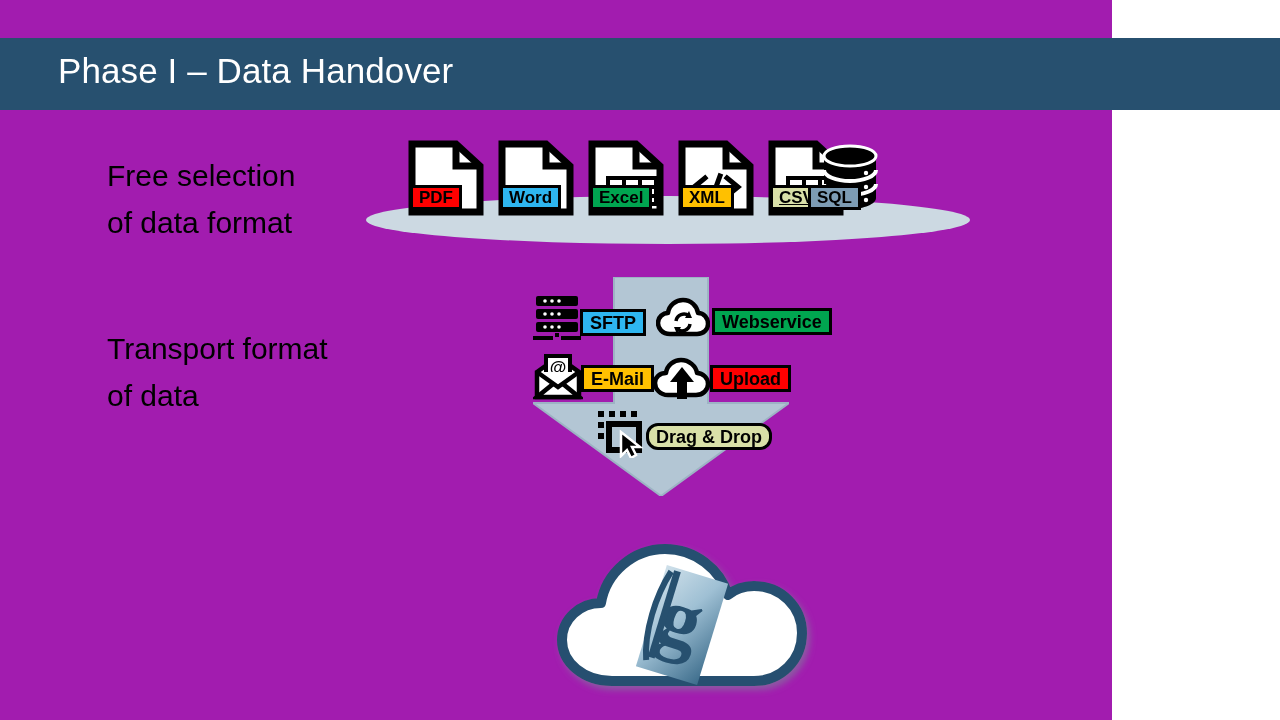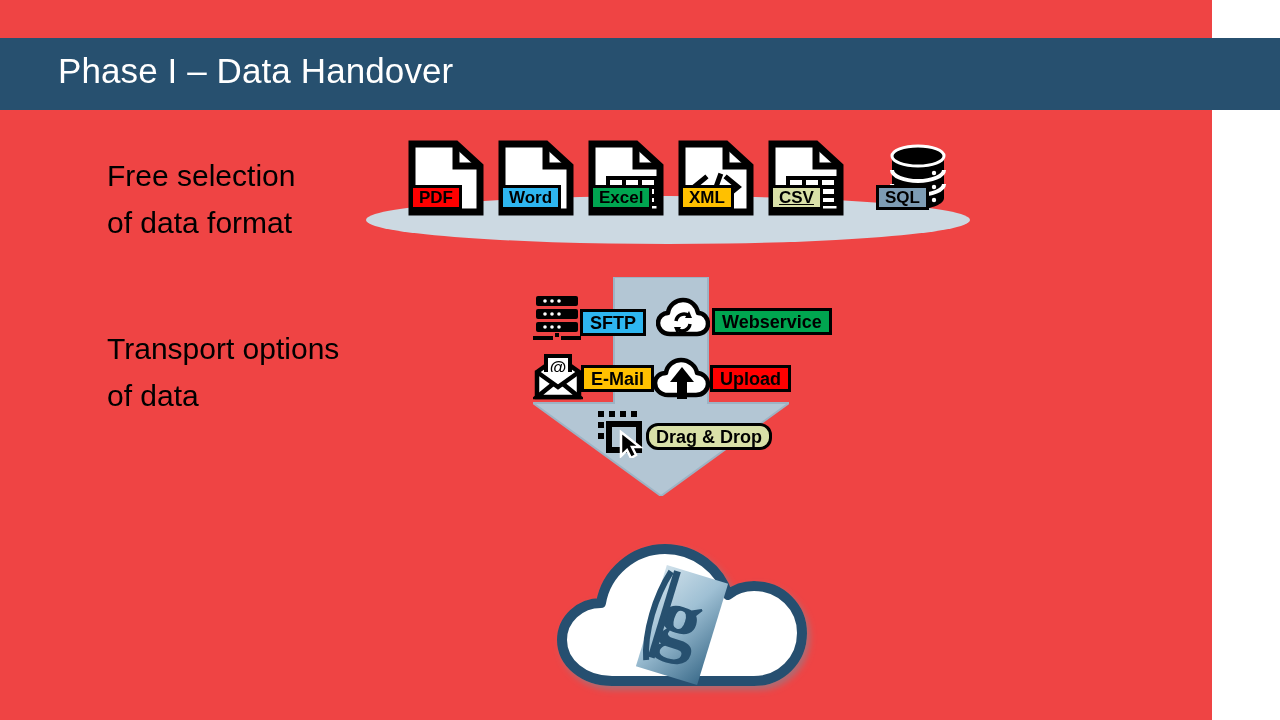--- a/index.html
+++ b/index.html
@@ -7,23 +7,23 @@
   html, body {
     width: 1280px;
     height: 720px;
     background: #ffffff;
     font-family: "Liberation Sans", sans-serif;
     overflow: hidden;
   }
 
   #slide {
     position: relative;
-    width: 1212px;
+    width: 1112px;
     height: 720px;
-    background: #ef4444;
+    background: #a21caf;
   }
 
   
   .header-bar {
     position: absolute;
     left: 0;
     top: 38px;
     width: 1280px;
     height: 72px;
     background: #27506f;
@@ -122,21 +122,21 @@
 </head>
 <body>
 
 <div id="slide">
 
   <div class="header-bar"></div>
   <div class="header-title">Phase I – Data Handover</div>
 
   <div class="caption" id="caption-formats">Free selection
 of data format</div>
-  <div class="caption" id="caption-transport">Transport options
+  <div class="caption" id="caption-transport">Transport format
 of data</div>
 
   <div class="platter"></div>
 
   <div class="fmt" style="left:494px; top:140px;">
     <svg width="92" height="76" viewBox="0 0 92 76">
       <path d="M8 4 H52 L76 26 V72 H8 Z" fill="#ffffff" stroke="#000000" stroke-width="7" stroke-linejoin="miter"></path>
       <path d="M52 4 V26 H76" fill="none" stroke="#000000" stroke-width="7" stroke-linejoin="miter"></path>
     </svg>
     <div class="badge fmt-badge" style="background:#2eb6f0;">Word</div>
@@ -186,21 +186,21 @@
         <rect x="24" y="38" width="48" height="26"></rect>
         <line x1="24" y1="47" x2="72" y2="47"></line>
         <line x1="24" y1="56" x2="72" y2="56"></line>
         <line x1="40" y1="38" x2="40" y2="64"></line>
         <line x1="56" y1="38" x2="56" y2="64"></line>
       </g>
     </svg>
     <div class="badge fmt-badge" style="background:#d9e0a8;text-decoration:underline;">CSV</div>
   </div>
 
-  <div class="fmt" style="left:876px; top:140px;">
+  <div class="fmt" style="left:808px; top:140px;">
     <svg width="92" height="76" viewBox="0 0 92 76">
       <g fill="#000000">
         <path d="M16 16 V58 C16 64 28 69 42 69 C56 69 68 64 68 58 V16 Z"></path>
       </g>
       <g fill="none" stroke="#ffffff" stroke-width="4">
         <path d="M16 30 C16 36 28 41 42 41 C56 41 68 36 68 30"></path>
         <path d="M16 44 C16 50 28 55 42 55 C56 55 68 50 68 44"></path>
       </g>
       <ellipse cx="42" cy="16" rx="26" ry="10" fill="#000000"></ellipse>
       <ellipse cx="42" cy="16" rx="26" ry="10" fill="none" stroke="#ffffff" stroke-width="3"></ellipse>

